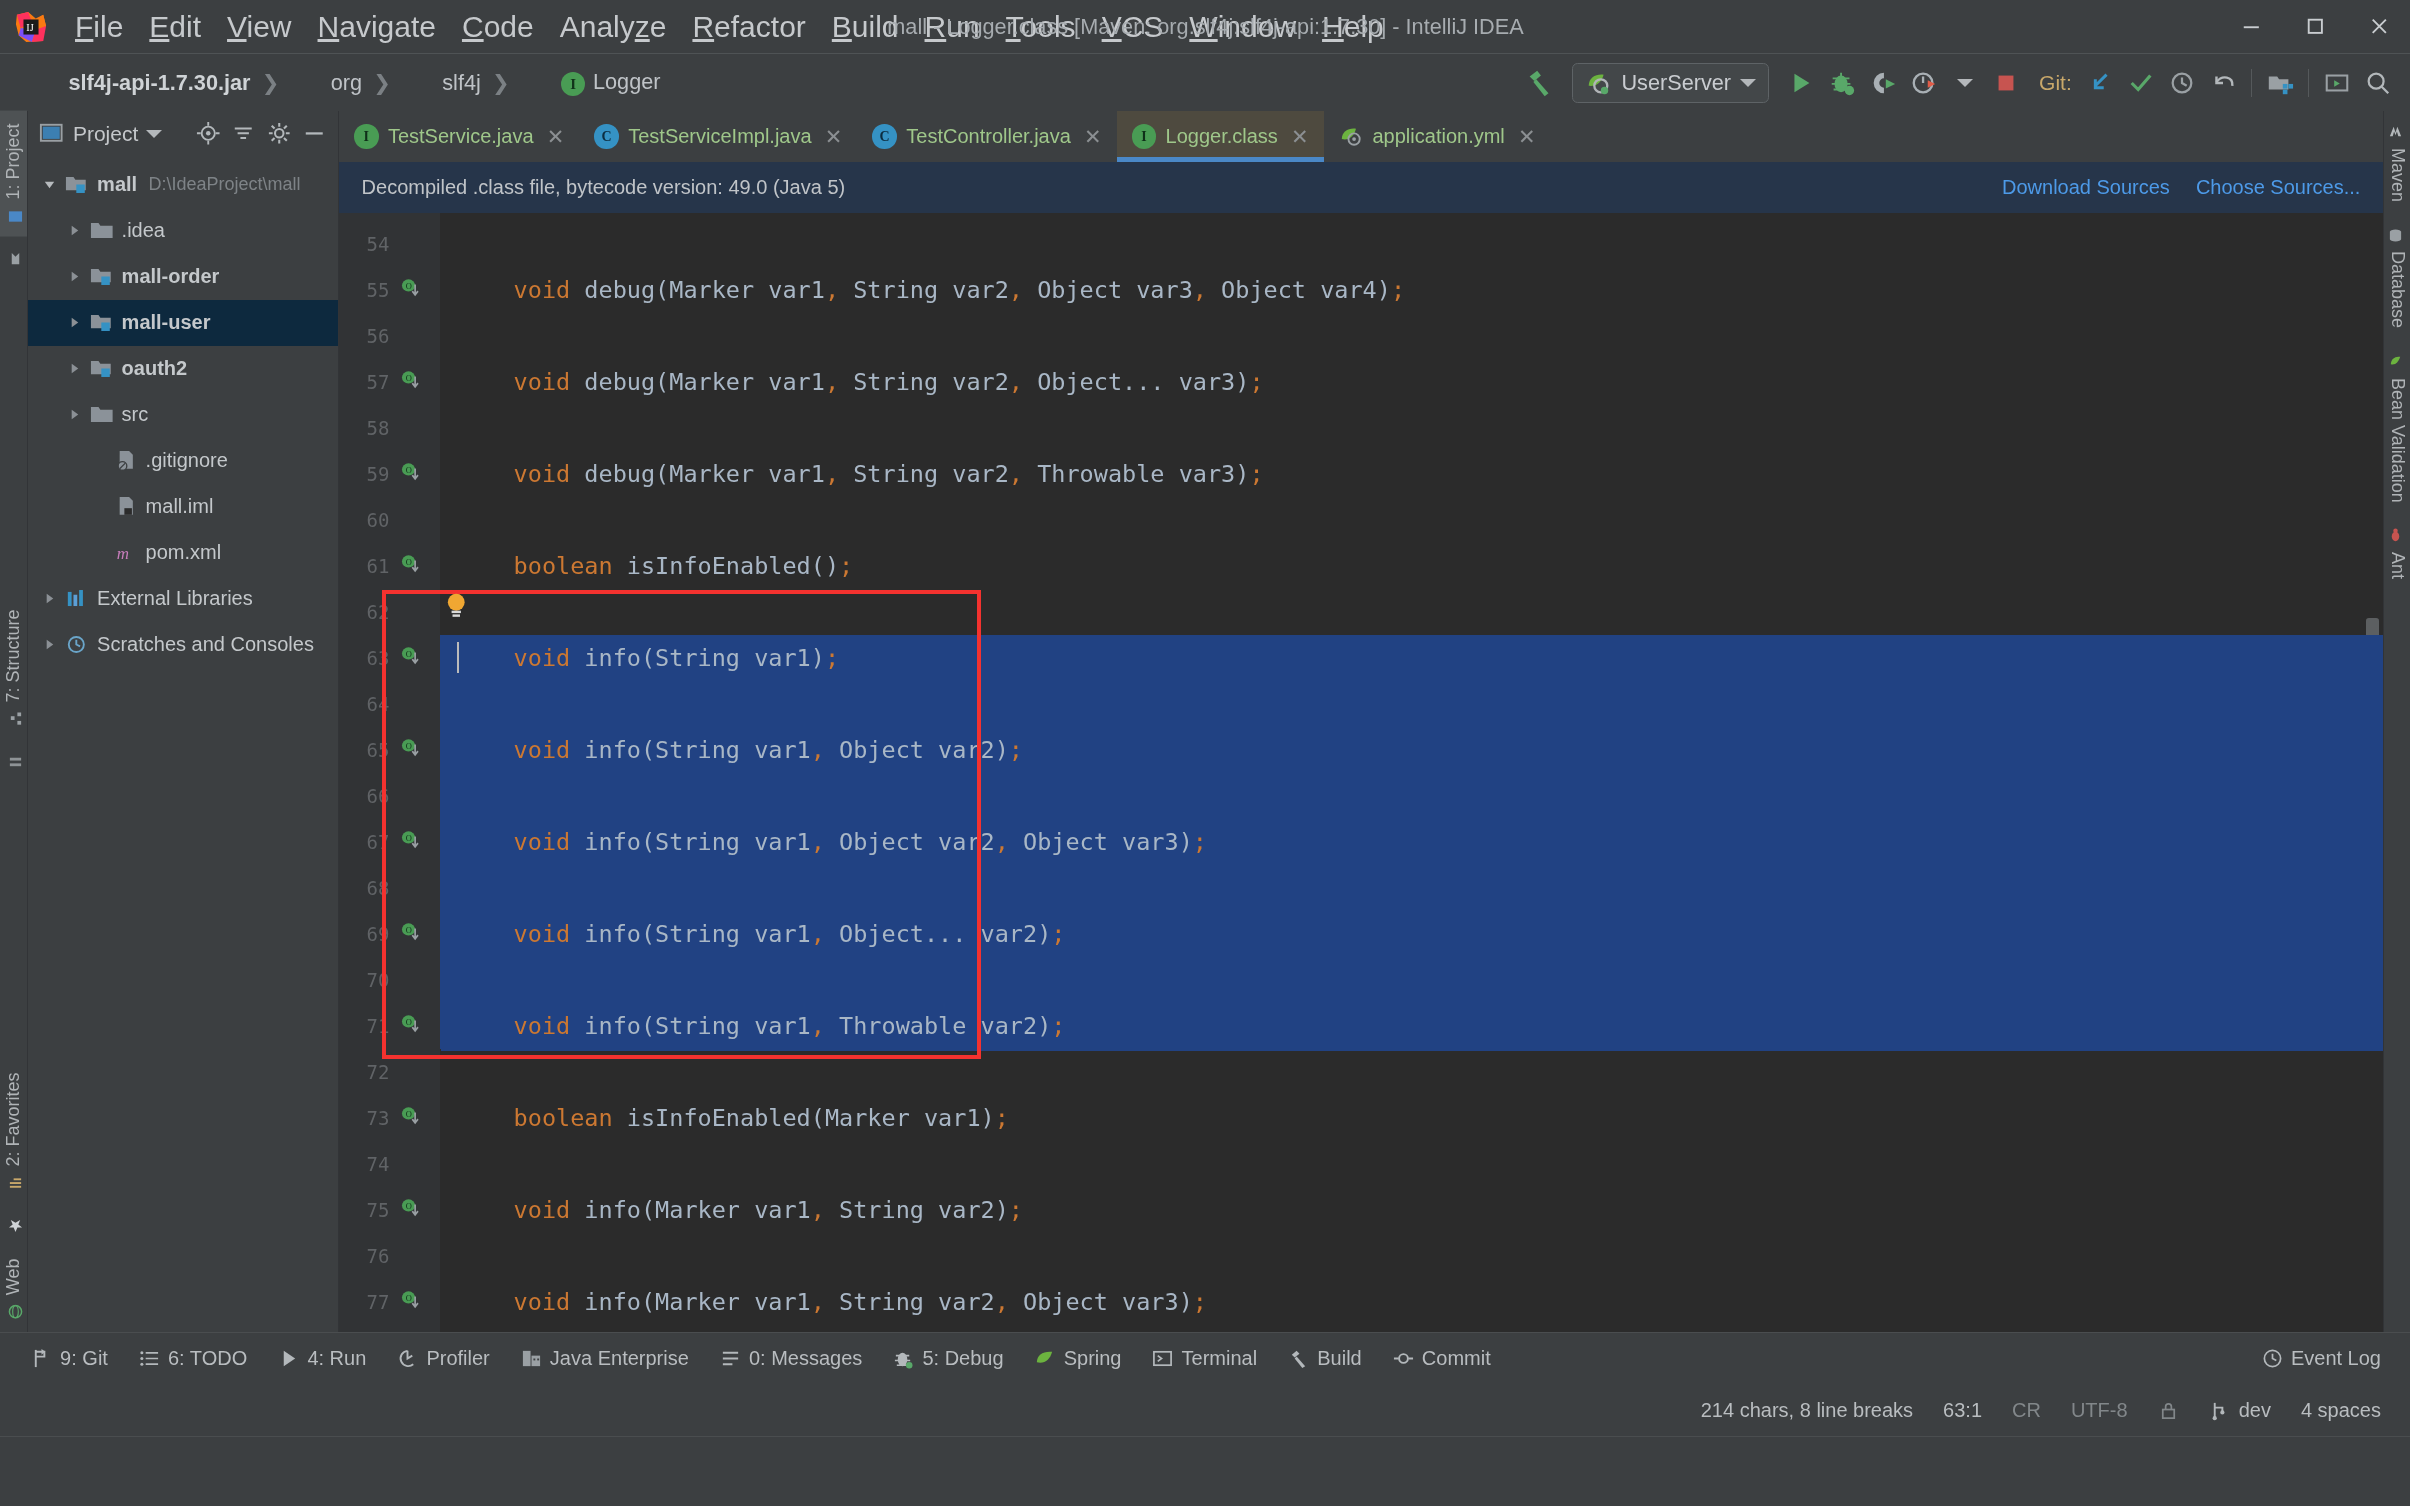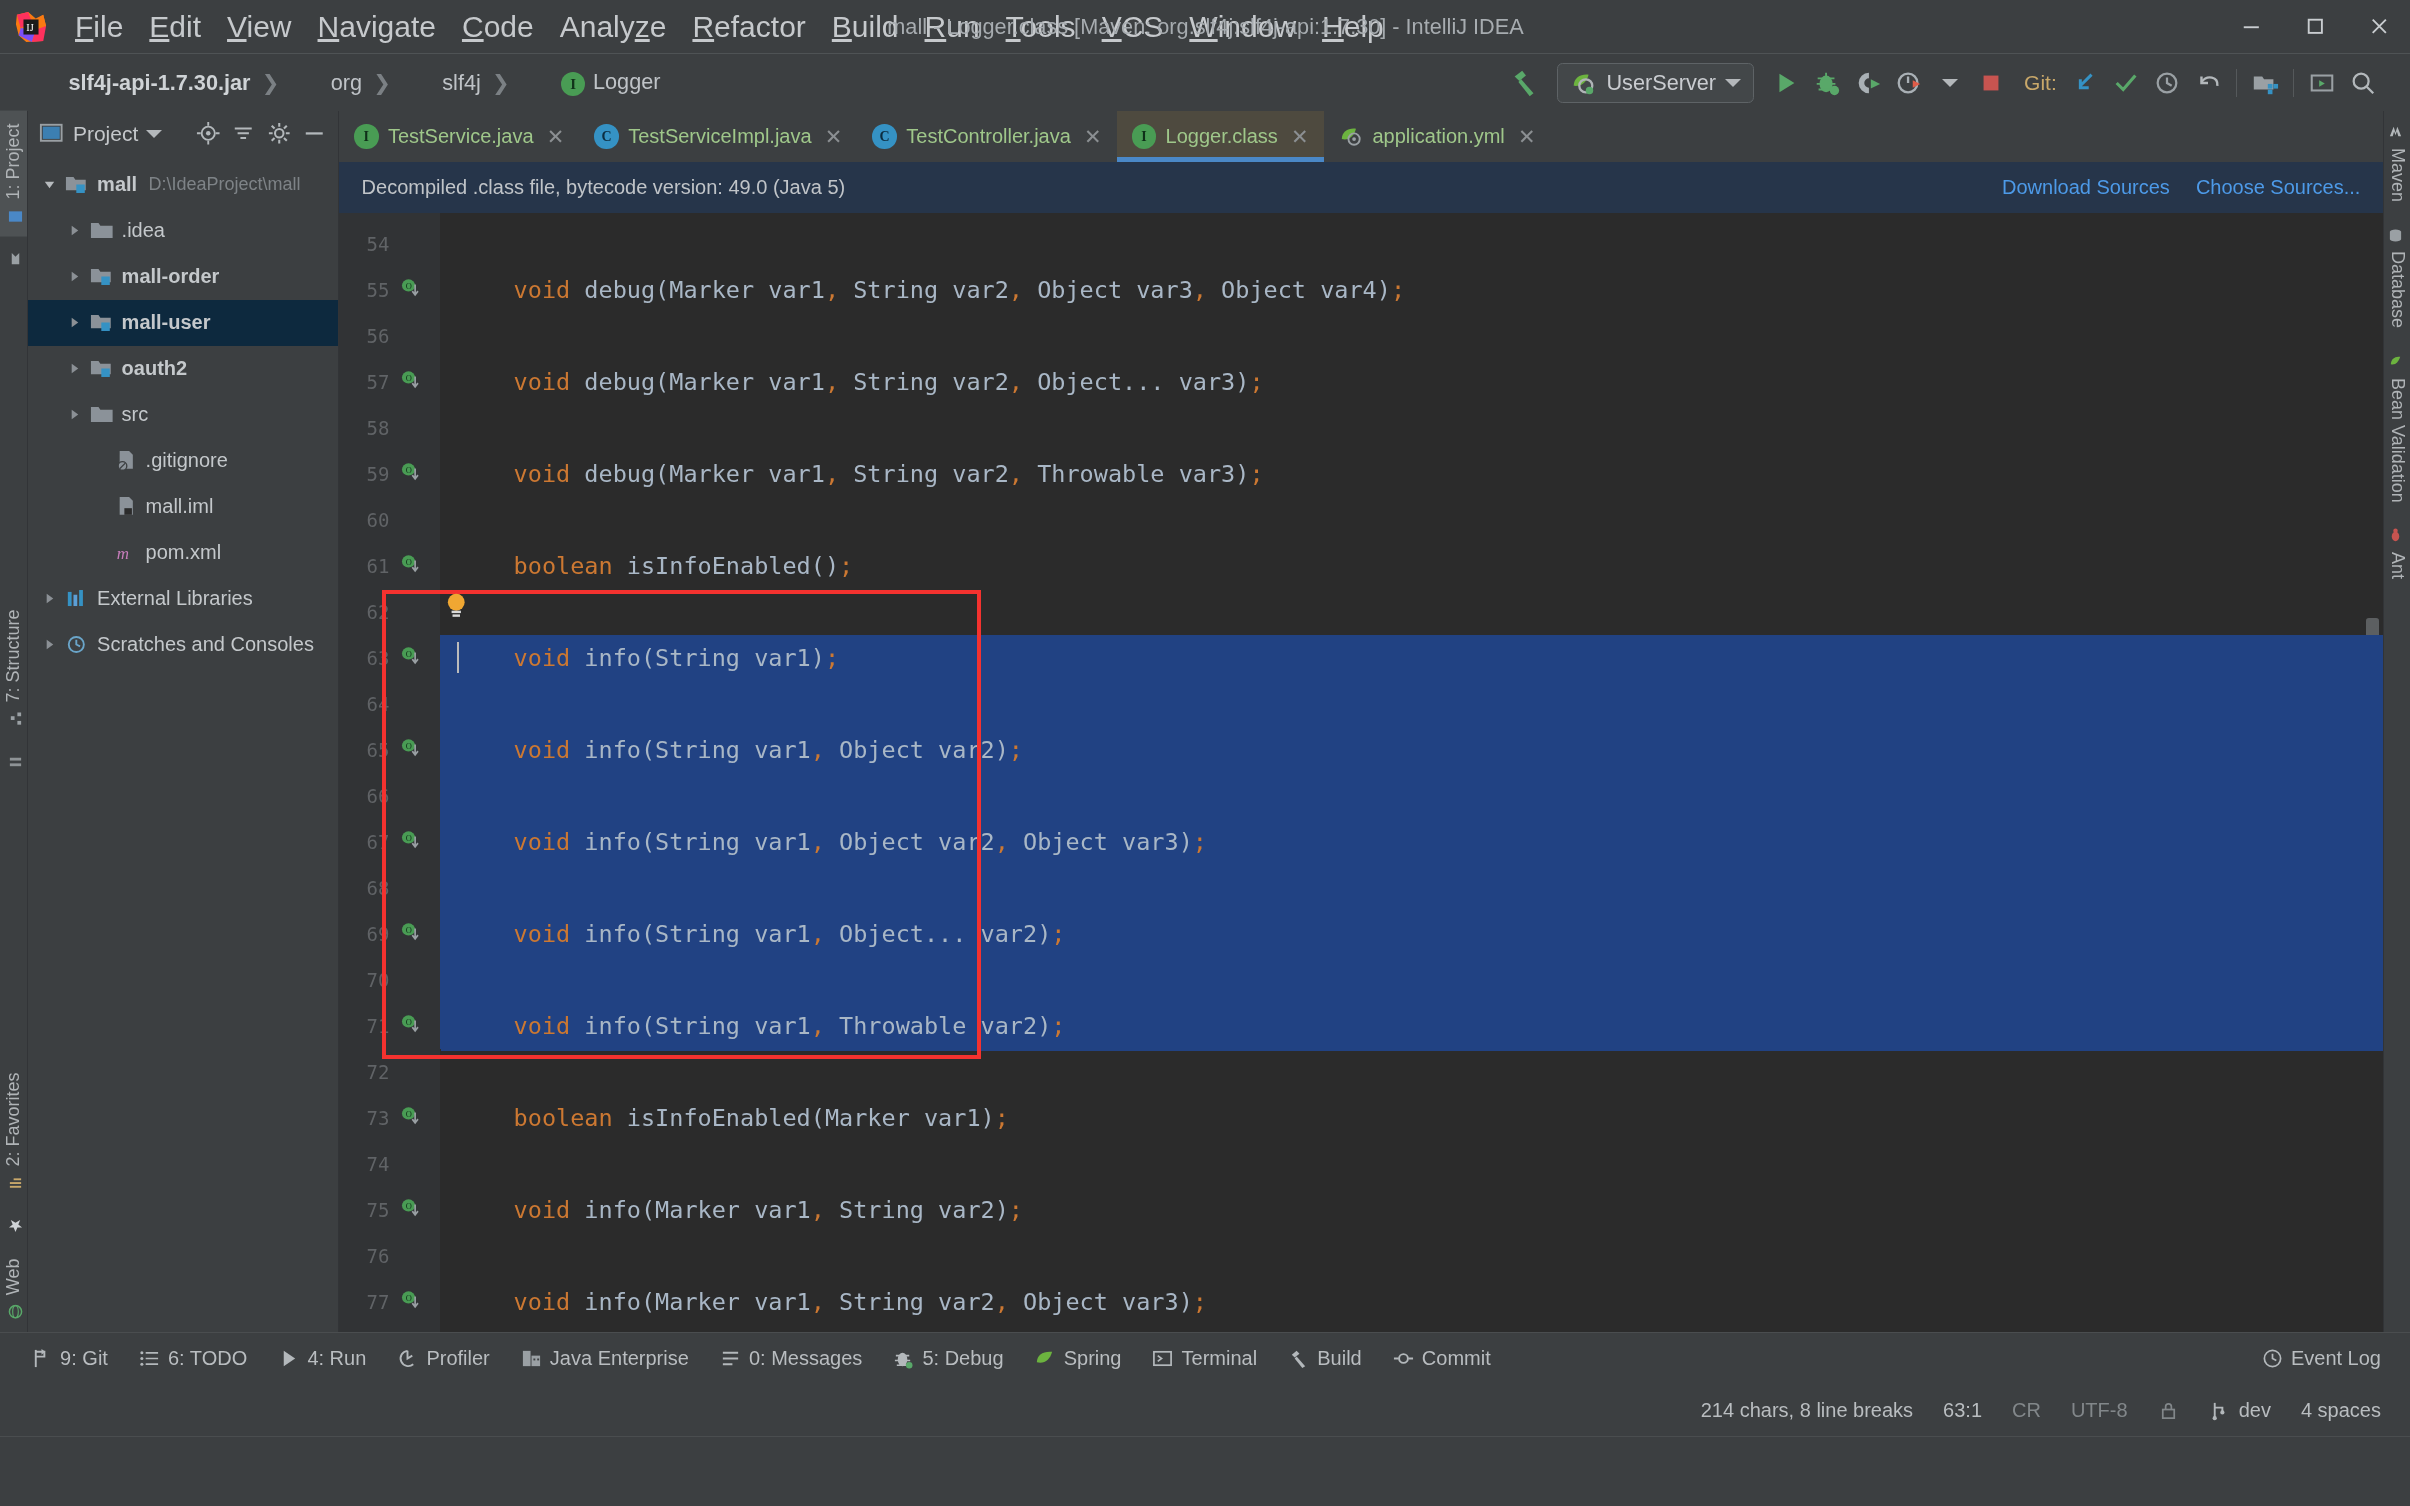--- a/index.html
+++ b/index.html
@@ -39,21 +39,21 @@
     position: relative;
   }
   .crumbs { display: flex; align-items: center; margin-left: 21px; font-size: 21.7px; gap: 1.9px; }
   .crumb { color: #bfc3c7; padding: 1.9px 7.5px; white-space: nowrap; margin-left: 40px; }
   .crumb.bold { font-weight: bold; color: #cfd3d6; }
   .crumb-sep { color: #7b8084; font-size: 21px; padding: 0 1.9px; }
   .crumb-ico { width: 24.5px; height: 24.5px; border-radius: 50%; background: #499c54;
                display: inline-flex; align-items:center; justify-content:center;
                color: #11331a; font-size: 15px; font-weight: bold; margin-right: 7.5px; font-family:"Liberation Serif",serif;}
 
-  .toolbar-right { position: absolute; right: 28px; display: flex; align-items: center; gap: 0px; }
+  .toolbar-right { position: absolute; right: 13px; display: flex; align-items: center; gap: 0px; }
   .tb-ico { width: 41px; height: 41px; display:flex; align-items:center; justify-content:center; }
   .runcfg {
     height: 40px; border: 0.9px solid #5e6366; border-radius: 5.6px; display: flex; align-items: center;
     padding: 0 11.3px; gap: 9.4px; margin: 0 11.3px; background: #434749;
   }
   .runcfg-label { font-size: 21.7px; color: #c9ccd0; }
   .tri-down { width: 0;height: 0;border-left: 8.5px solid transparent;border-right: 8.5px solid transparent;border-top: 8.5px solid #b4b8bb; }
   .git-label { font-size: 21px; color: #c9a86a; margin-right: 7.5px; margin-left: 13px;}
   .tb-sep { width: 0.9px; height: 28px; background: #55595b; margin: 0 7.5px; }
 

